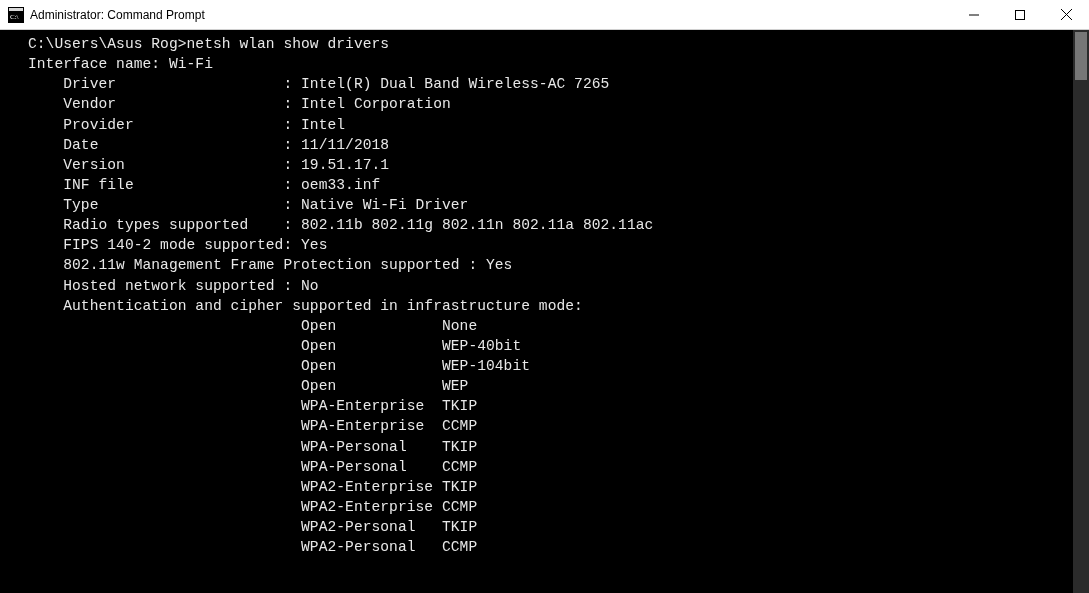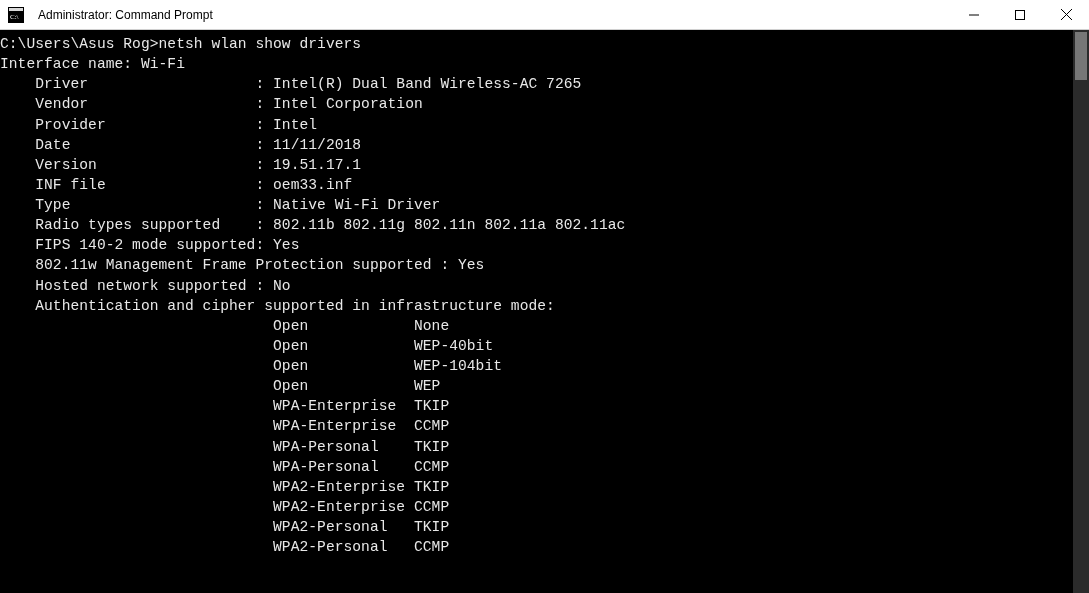--- a/index.html
+++ b/index.html
@@ -26,21 +26,20 @@
       margin-left: 8px;
       margin-right: 6px;
       display: flex;
       align-items: center;
       justify-content: center;
     }
     .titlebar-icon svg { display: block; }
     .titlebar-title {
       flex: 1;
       color: #000;
-      margin-left: 8px;
     }
     .titlebar-controls {
       display: flex;
       height: 100%;
     }
     .titlebar-btn {
       width: 46px;
       height: 100%;
       display: flex;
       align-items: center;
@@ -75,21 +74,21 @@
       background: #2b2b2b;
     }
     .scrollbar-thumb {
       position: absolute;
       right: 2px;
       top: 2px;
       width: 12px;
       height: 48px;
       background: #777;
     }
-    .line { display: block; }
+    .line { display: block; margin-left: 28px; }
   </style>
 </head>
 <body>
 
 <div class="titlebar">
   <span class="titlebar-icon">
     <svg width="16" height="16" viewBox="0 0 16 16">
       <rect x="0" y="0" width="16" height="16" fill="#000"></rect>
       <rect x="1" y="1" width="14" height="3" fill="#d8d8d8"></rect>
       <text x="2" y="12" font-size="7" font-family="Consolas" fill="#fff">C:\</text>

